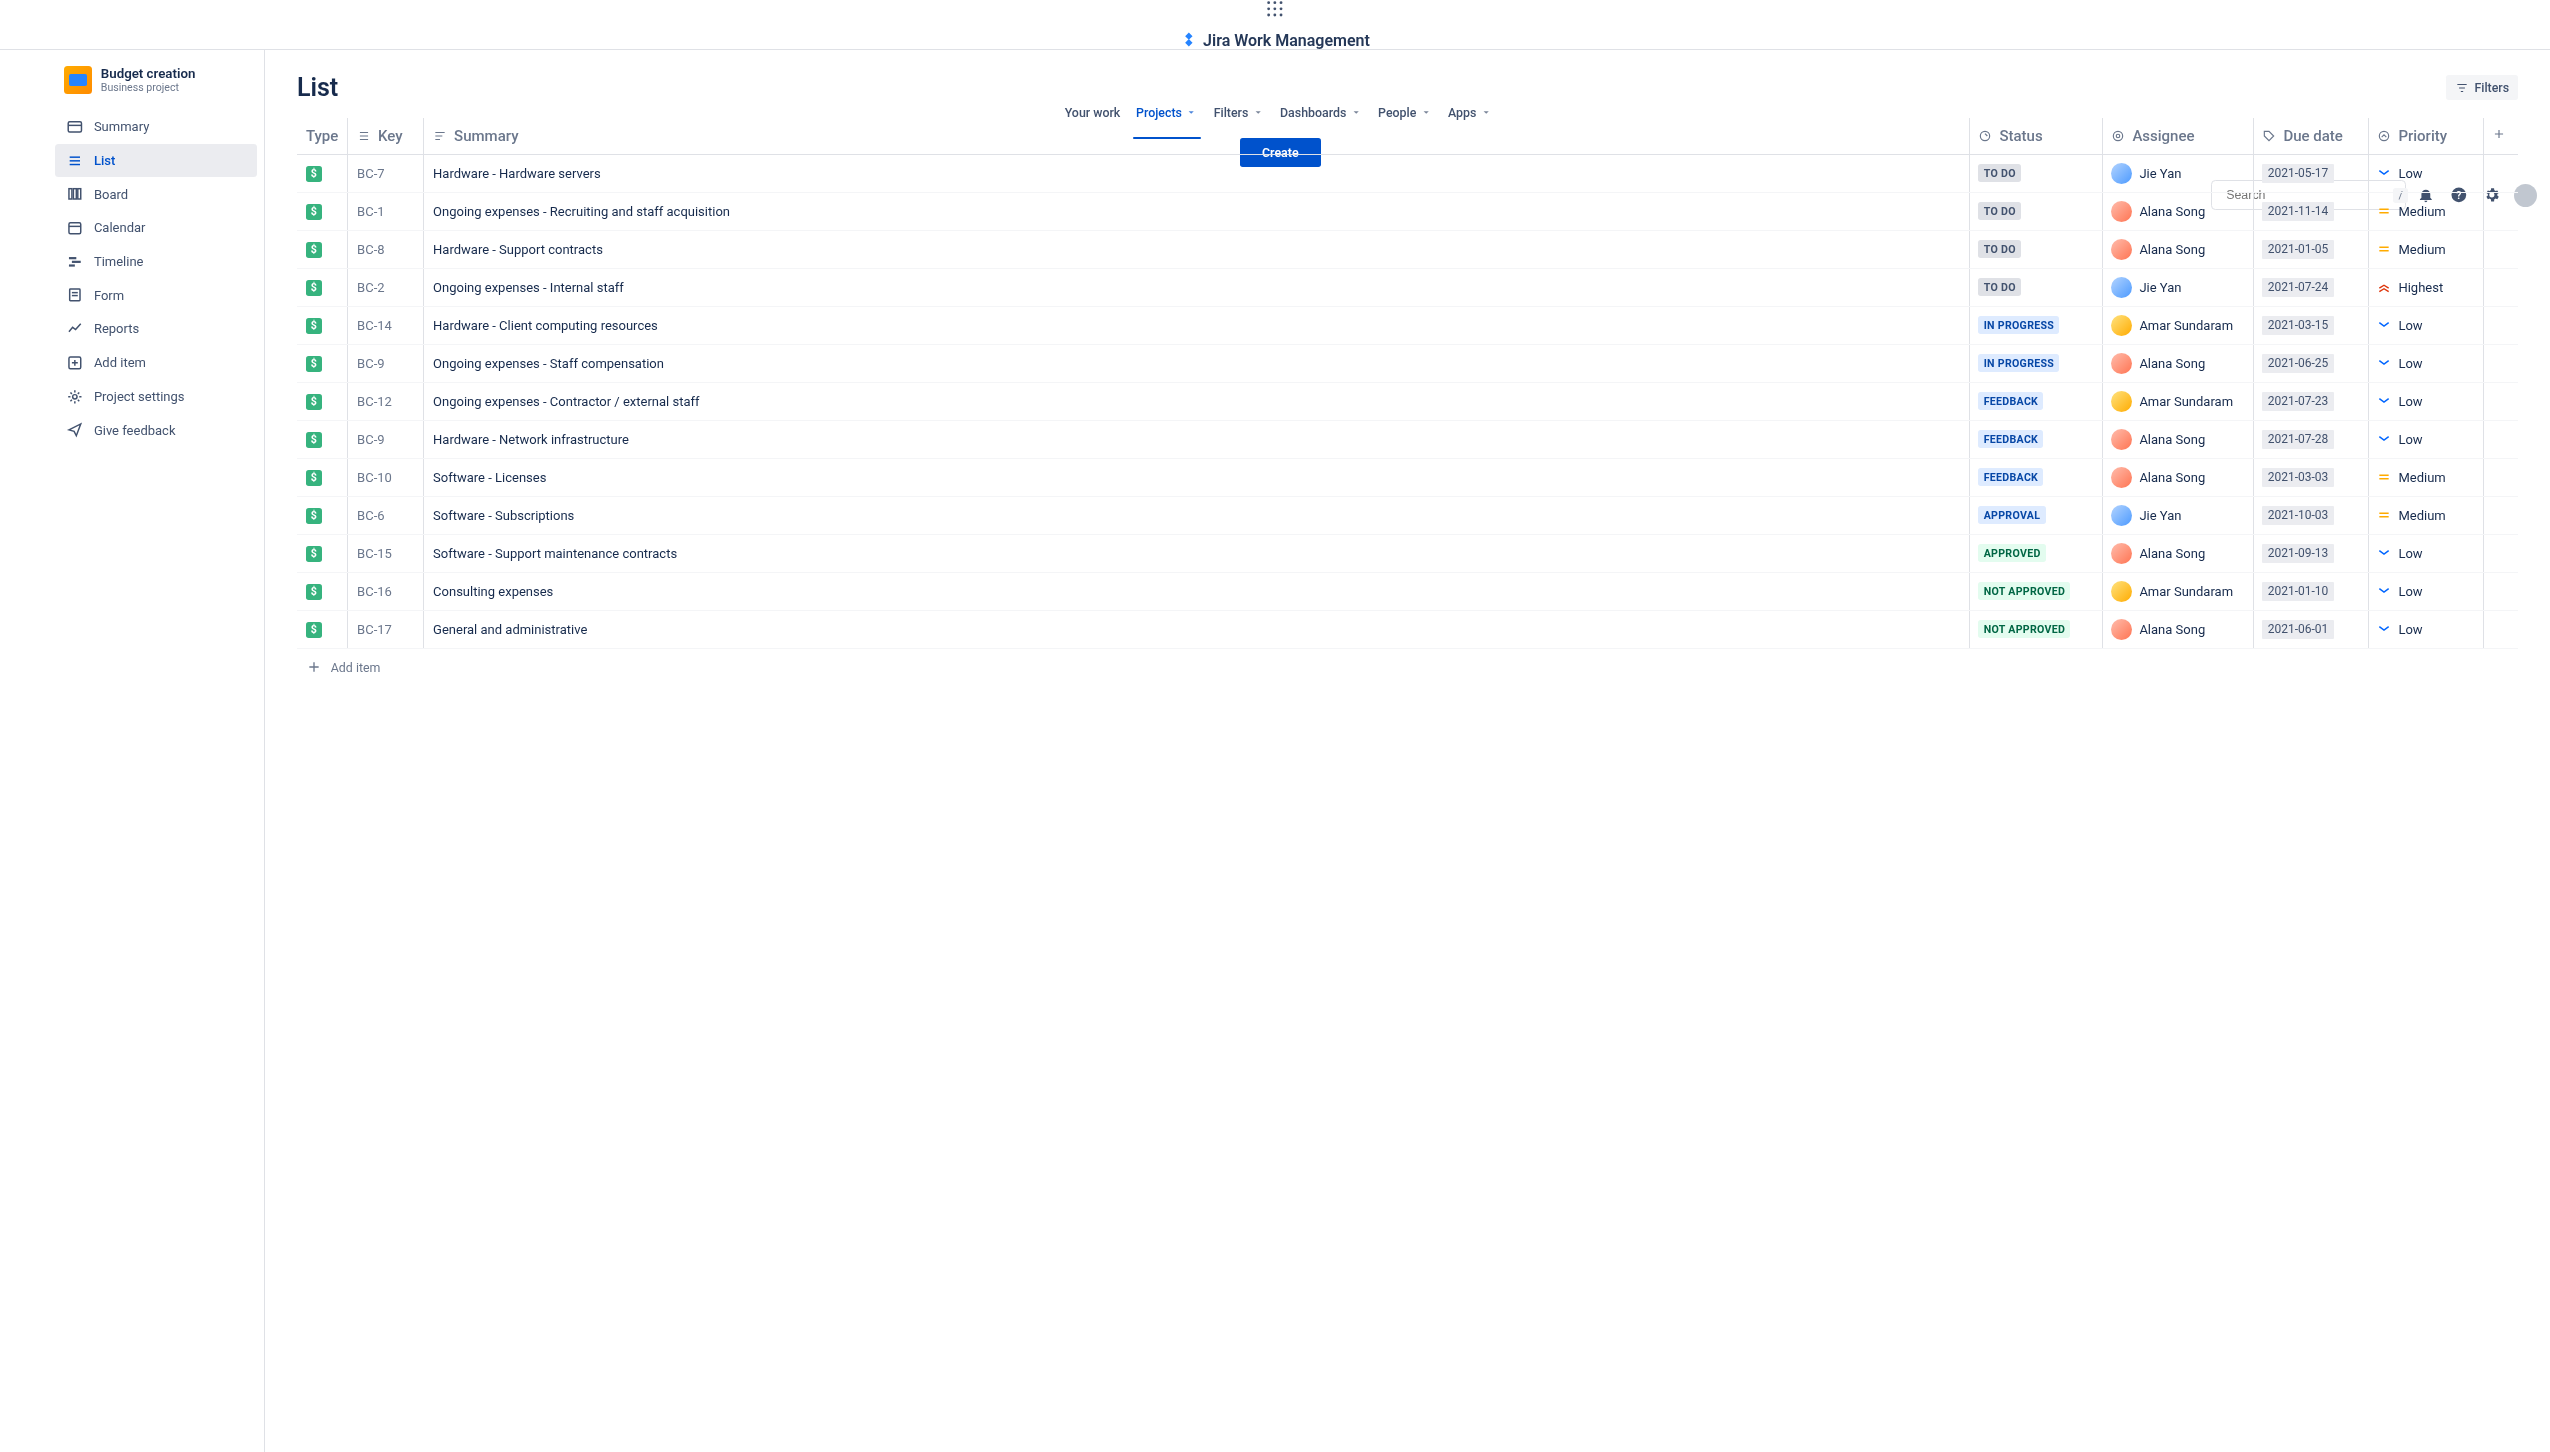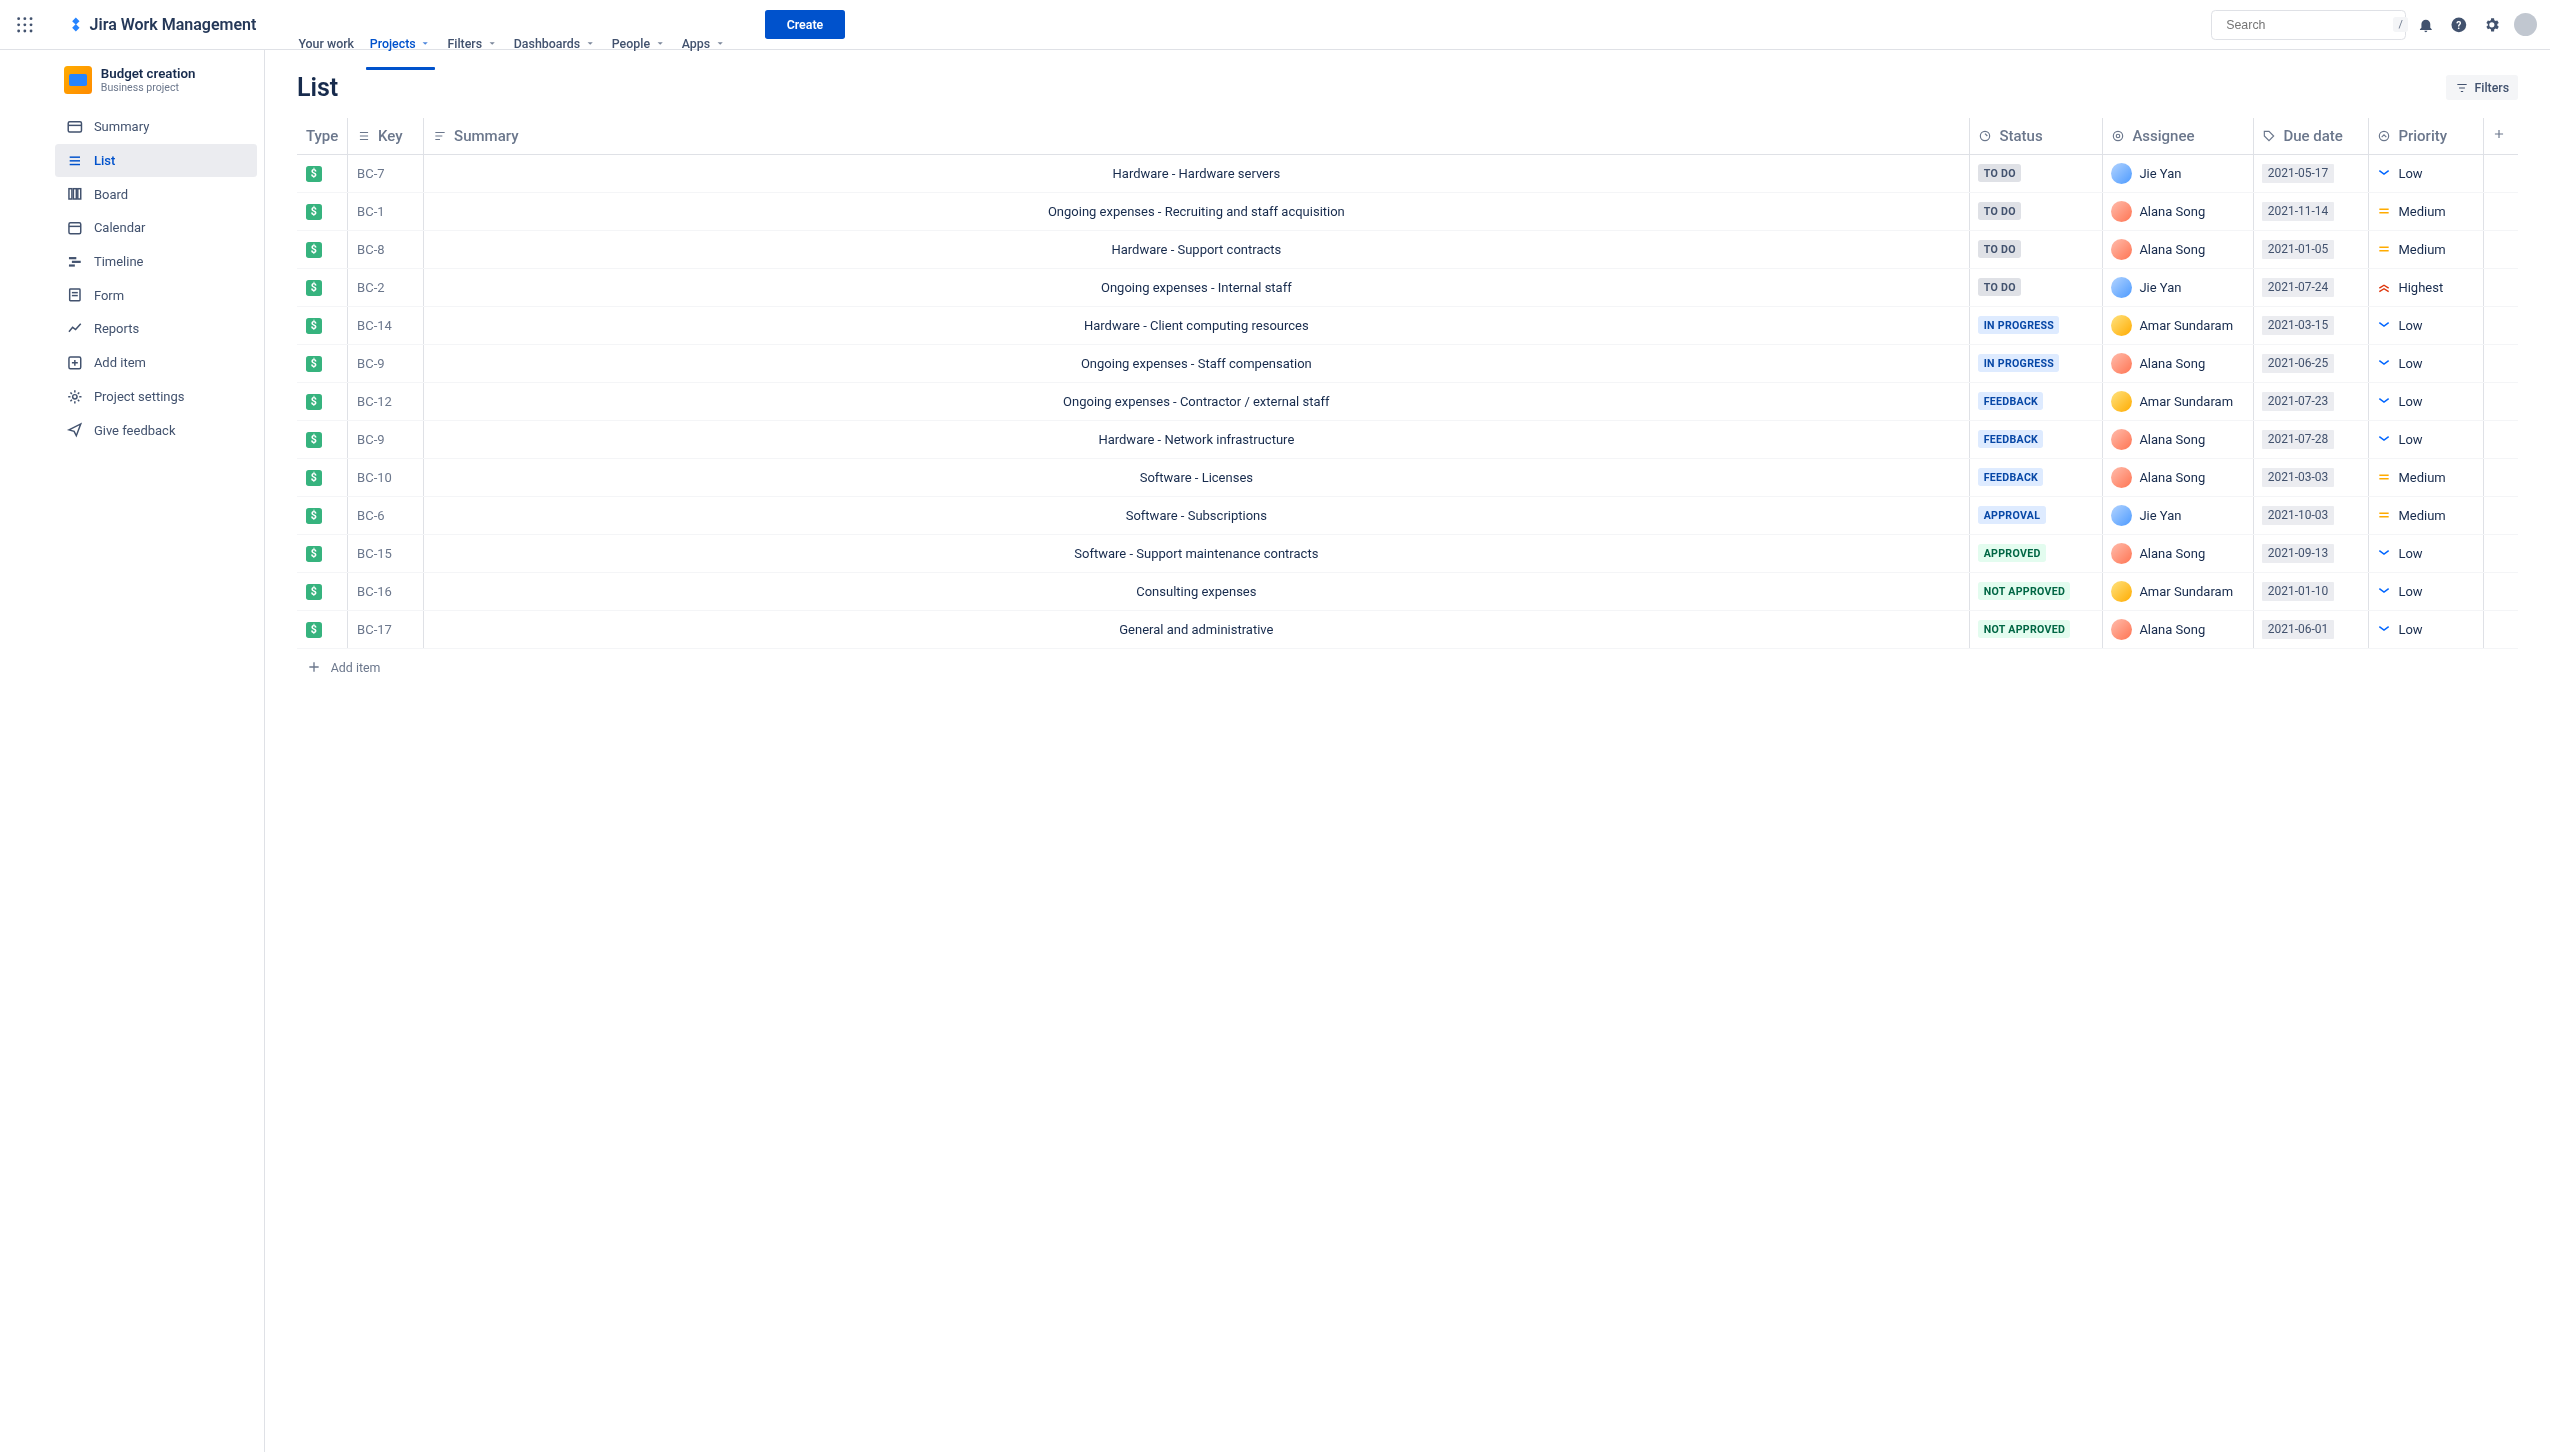--- a/index.html
+++ b/index.html
@@ -1,19 +1,19 @@
 <!DOCTYPE html>
 <html style="font-size:14px"><head>
 <meta charset="utf-8">
 <style>
 * { box-sizing: border-box; margin: 0; padding: 0; }
 body { font-family: -apple-system, BlinkMacSystemFont, "Segoe UI", Roboto, sans-serif; font-size: 12.4px; color: #172B4D; background: #fff; }
 
 
-.topbar { height: 50px; border-bottom: 0.9px solid #DFE1E6; display: flex; align-items: center; padding: 0 10.6px; gap: 21px; }
+.topbar { height: 50px; border-bottom: 0.9px solid #DFE1E6; display: flex; align-items: center; padding: 0 10.6px; gap: 13px; flex-direction: column; }
 .app-switcher { width: 28px; height: 28px; display:flex; align-items:center; justify-content:center; border-radius:2.7px; cursor:pointer; }
 .logo-wrap { display:flex; align-items:center; gap:5.3px; padding: 0 7px; cursor:pointer; }
 .logo-mark { width: 17.7px; height: 17.7px; color:#2684FF; }
 .logo-text { font-weight:600; font-size:16px; color:#253858; }
 .nav-items { display:flex; align-items:center; gap: 1.8px; margin-left: 7px; }
 .nav-item { padding: 5.3px 7px; border-radius:2.7px; display:flex; align-items:center; gap:3.5px; cursor:pointer; color:#42526E; font-weight:500; position:relative;margin-top:37px; }
 .nav-item.active { color:#0052CC; }
 .nav-item.active::after { content:""; position:absolute; bottom:-14px; left:3.5px; right:3.5px; height:2.7px; background:#0052CC; border-radius:0.9px; }
 .chev-down { width:12.4px; height:12.4px; fill:currentColor; opacity:.7; }
 .create-btn { background:#0052CC; color:#fff; font-weight:600; padding: 7px 22px; border-radius:2.7px; margin-left:10.6px; cursor:pointer; }
@@ -42,21 +42,21 @@
 .page-title { font-size:25px; font-weight:600; color:#172B4D; }
 .filters-btn { display:flex; align-items:center; gap:5.3px; background:#F4F5F7; color:#42526E; padding:5.3px 8.9px; border-radius:2.7px; cursor:pointer; font-weight:500; }
 
 
 .list-table { width:100%; border-collapse:collapse; }
 .list-table th { text-align:left; font-weight:500; color:#6B778C; font-size:15px; padding: 8.9px 8.9px; border-bottom:0.9px solid #DFE1E6; }
 .list-table th .th-wrap { display:flex; align-items:center; gap:7px; }
 .list-table th svg { width:14px; height:14px; fill:#6B778C; }
 .col-type { width:50px; border-right:0.9px solid #DFE1E6; }
 .col-key  { width:76px; border-right:0.9px solid #DFE1E6; }
-.col-summary { border-right:0.9px solid #DFE1E6;text-align:center; }
+.col-summary { border-right:0.9px solid #DFE1E6; }
 .col-status { width:133px; border-right:0.9px solid #DFE1E6; }
 .col-assignee { width:151px; border-right:0.9px solid #DFE1E6; }
 .col-due { width:115px; border-right:0.9px solid #DFE1E6; }
 .col-priority { width:115px; border-right:0.9px solid #DFE1E6; }
 .col-add { width:35px; text-align:center;}
 .list-table td { padding: 8px 8.9px; border-bottom:0.9px solid #F4F5F7; vertical-align:middle; font-size:13px;}
 .type-icon { width:16px; height:16px; background:#36B37E; border-radius:2.7px; display:inline-flex; align-items:center; justify-content:center; color:#fff; font-size:10.6px; font-weight:700; }
 .key-cell { color:#6B778C; font-size:12px; }
 .status-lozenge { display:inline-block; font-size:10.6px; font-weight:700; letter-spacing:0.3px; padding:2.7px 5.3px; border-radius:2.7px; }
 .st-todo { background:#DFE1E6; color:#42526E; }

